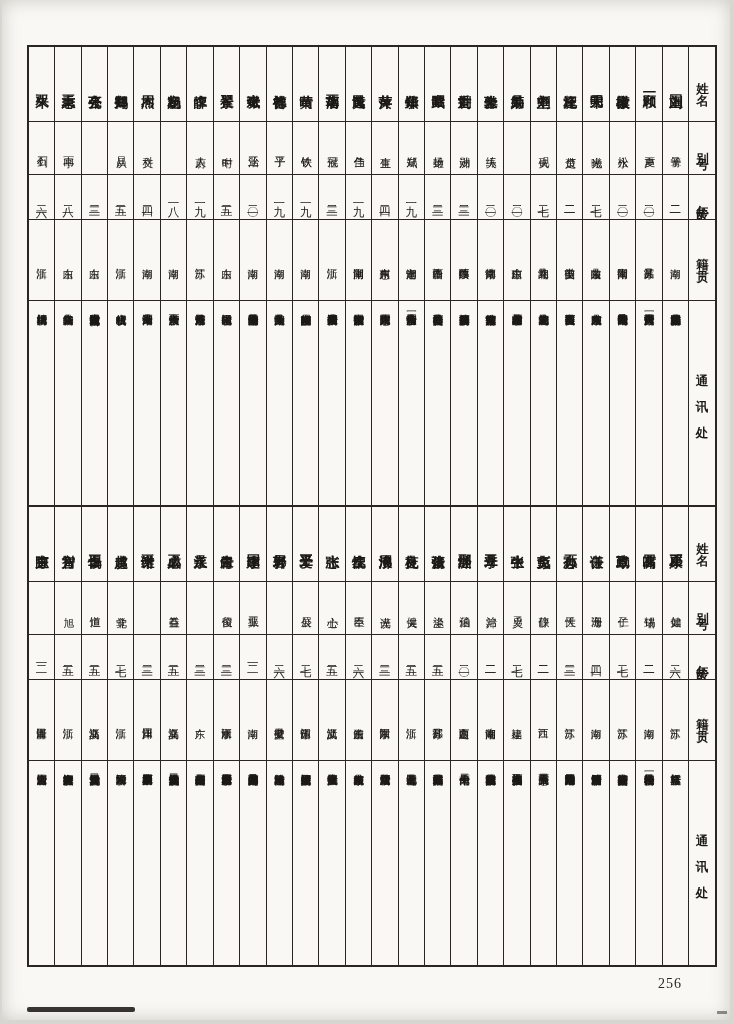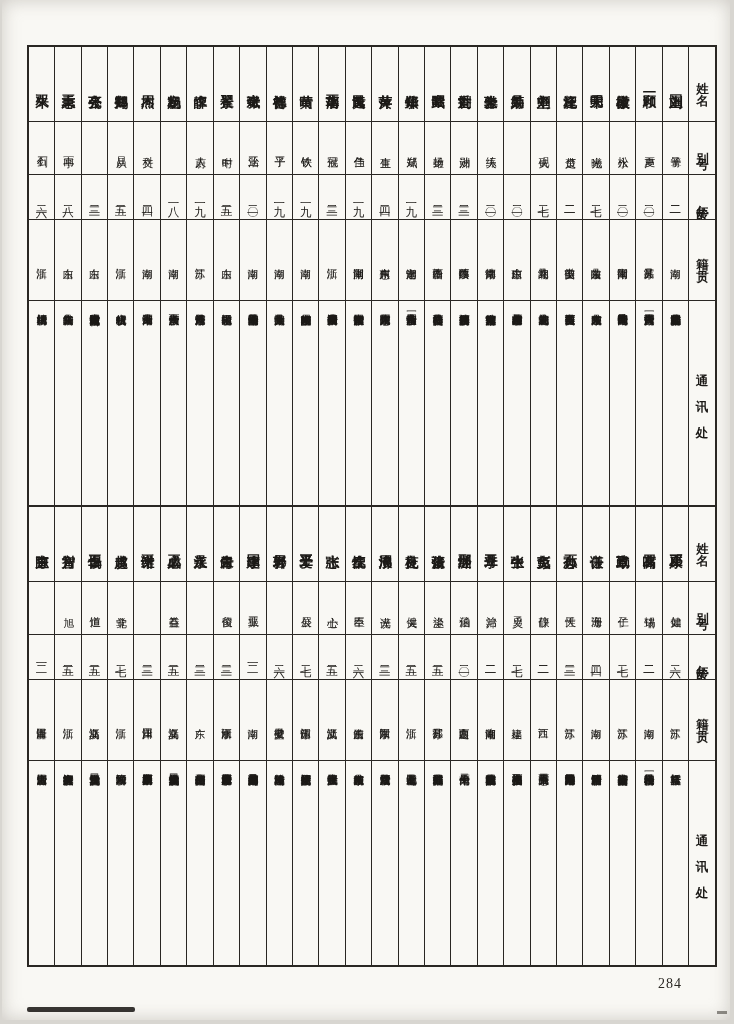--- a/index.html
+++ b/index.html
@@ -953,16 +953,16 @@
           </div>
           <div class="cell row-origin">
             <span class="vtxt">浙江青田</span>
           </div>
           <div class="cell row-address">
             <span class="vtxt">浙江青田方山奎岩庄</span>
           </div>
         </div>
       </div>
   </div>
-  <div class="pageno">284</div>
+  <div class="pageno">256</div>
   <div class="artifact-streak"></div>
   <div class="artifact-dot"></div>
 </div>
 
 </body></html>

